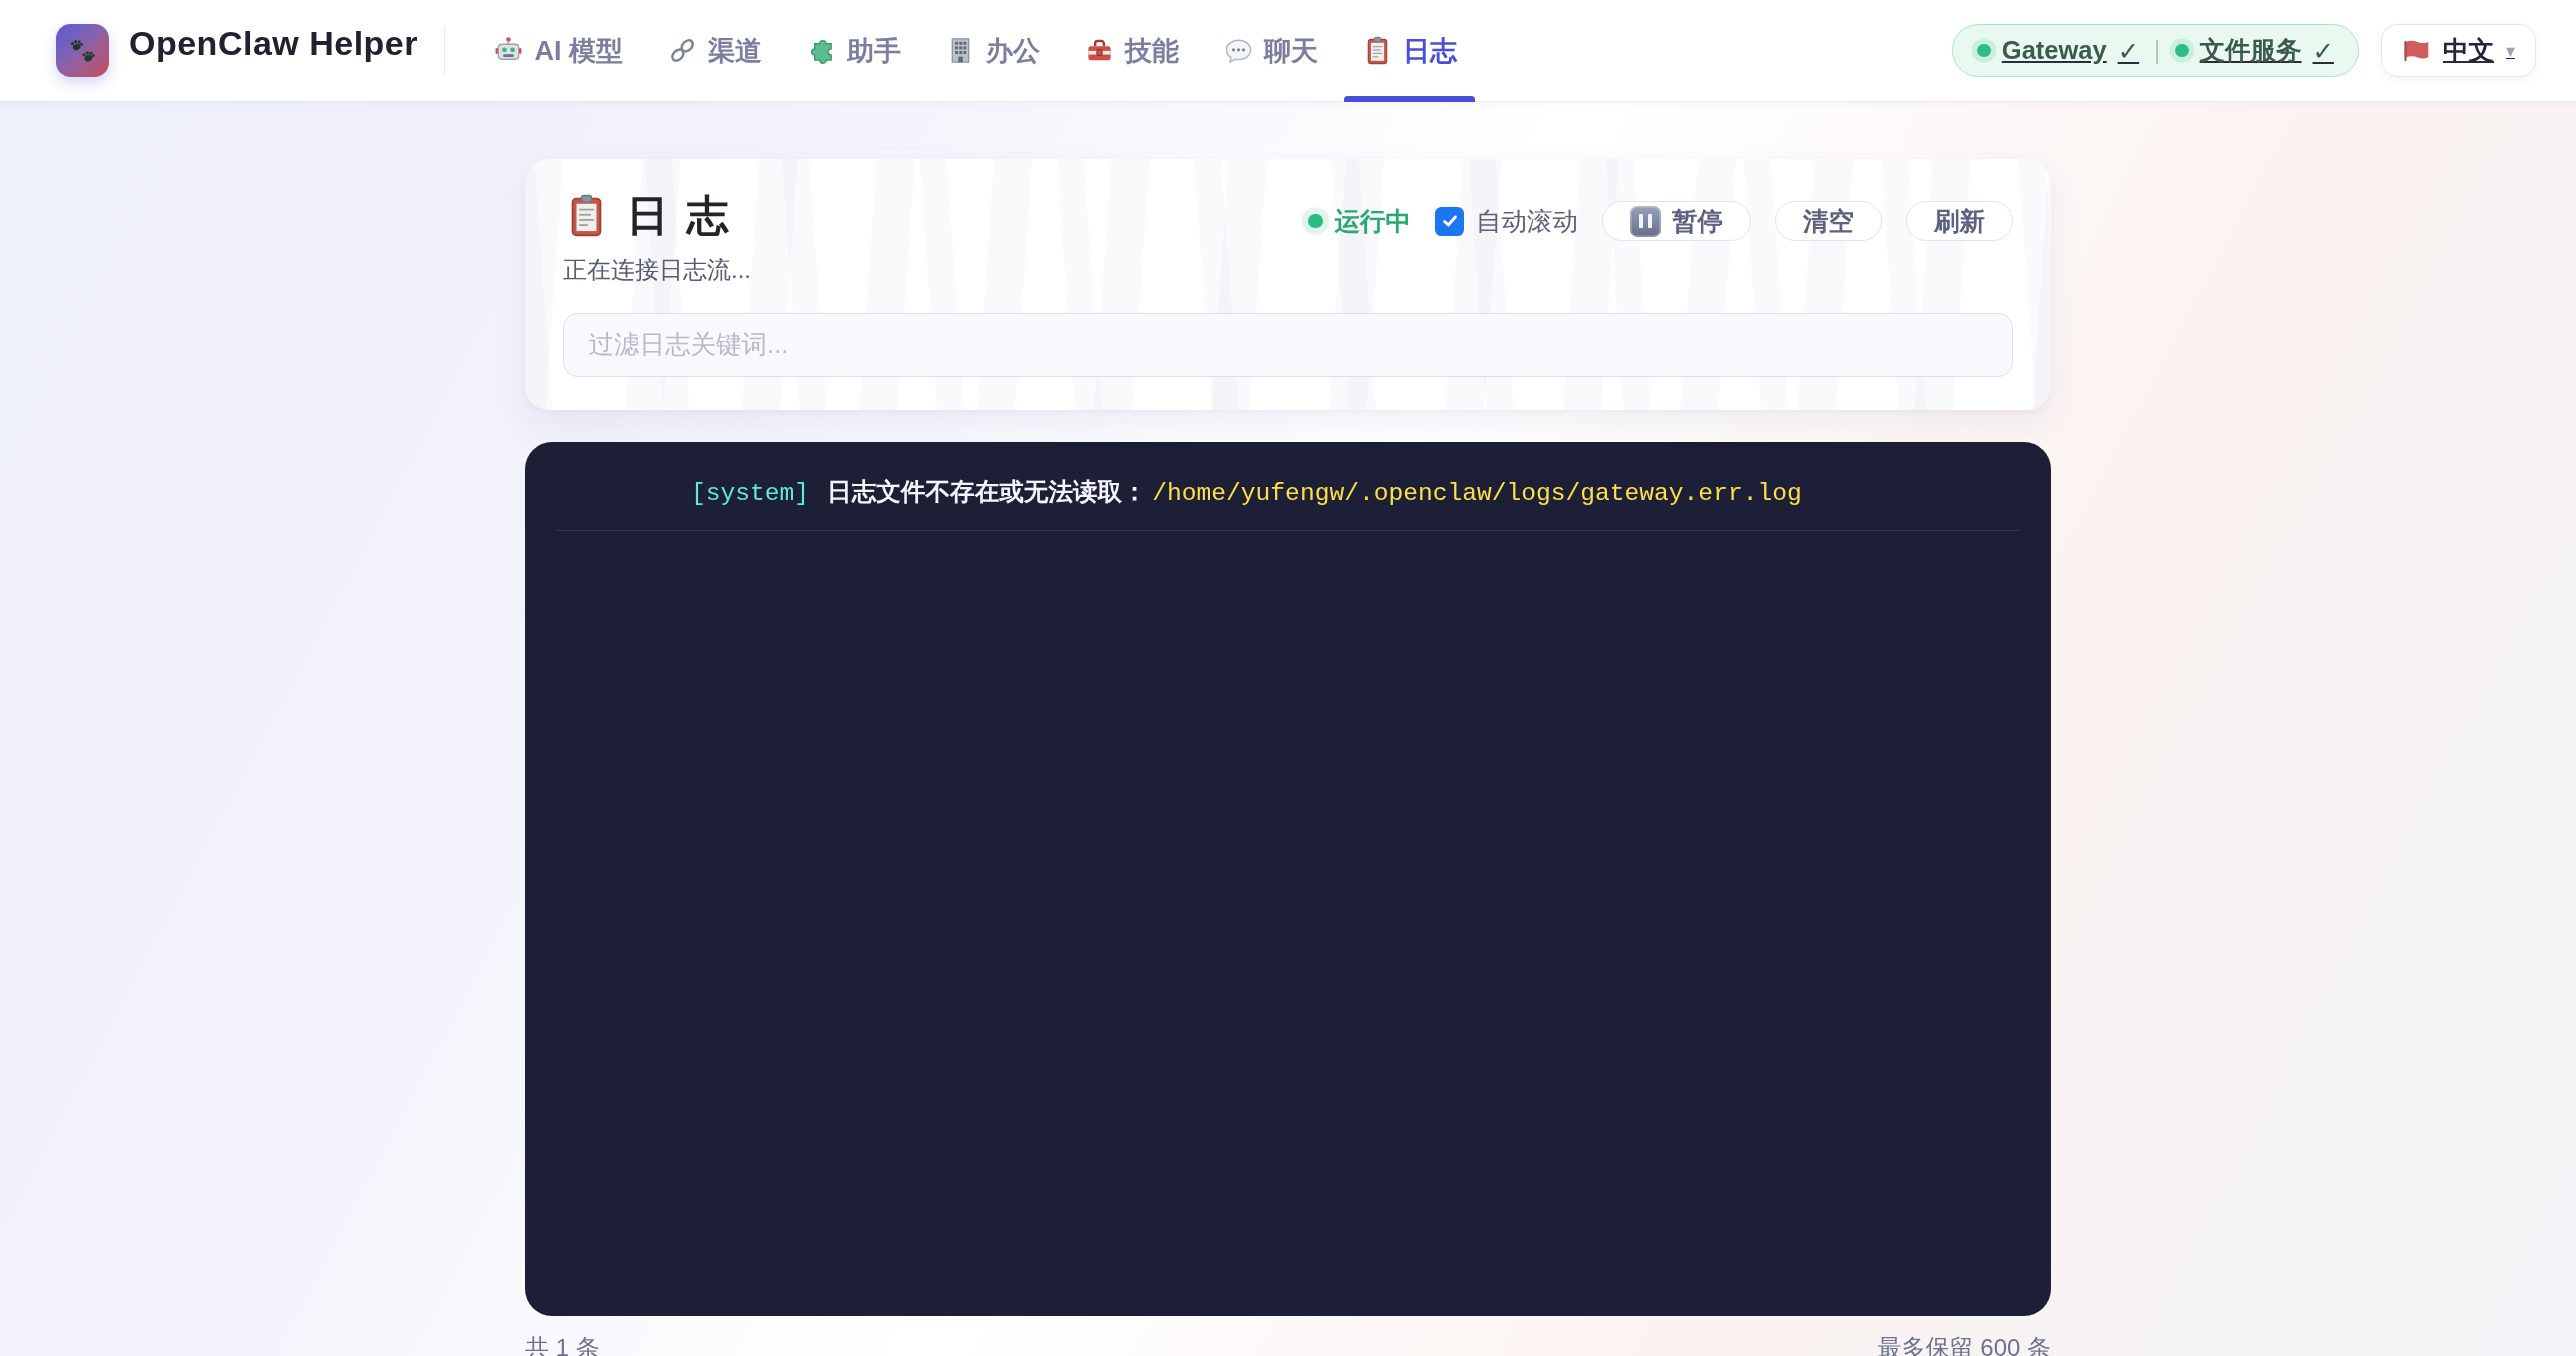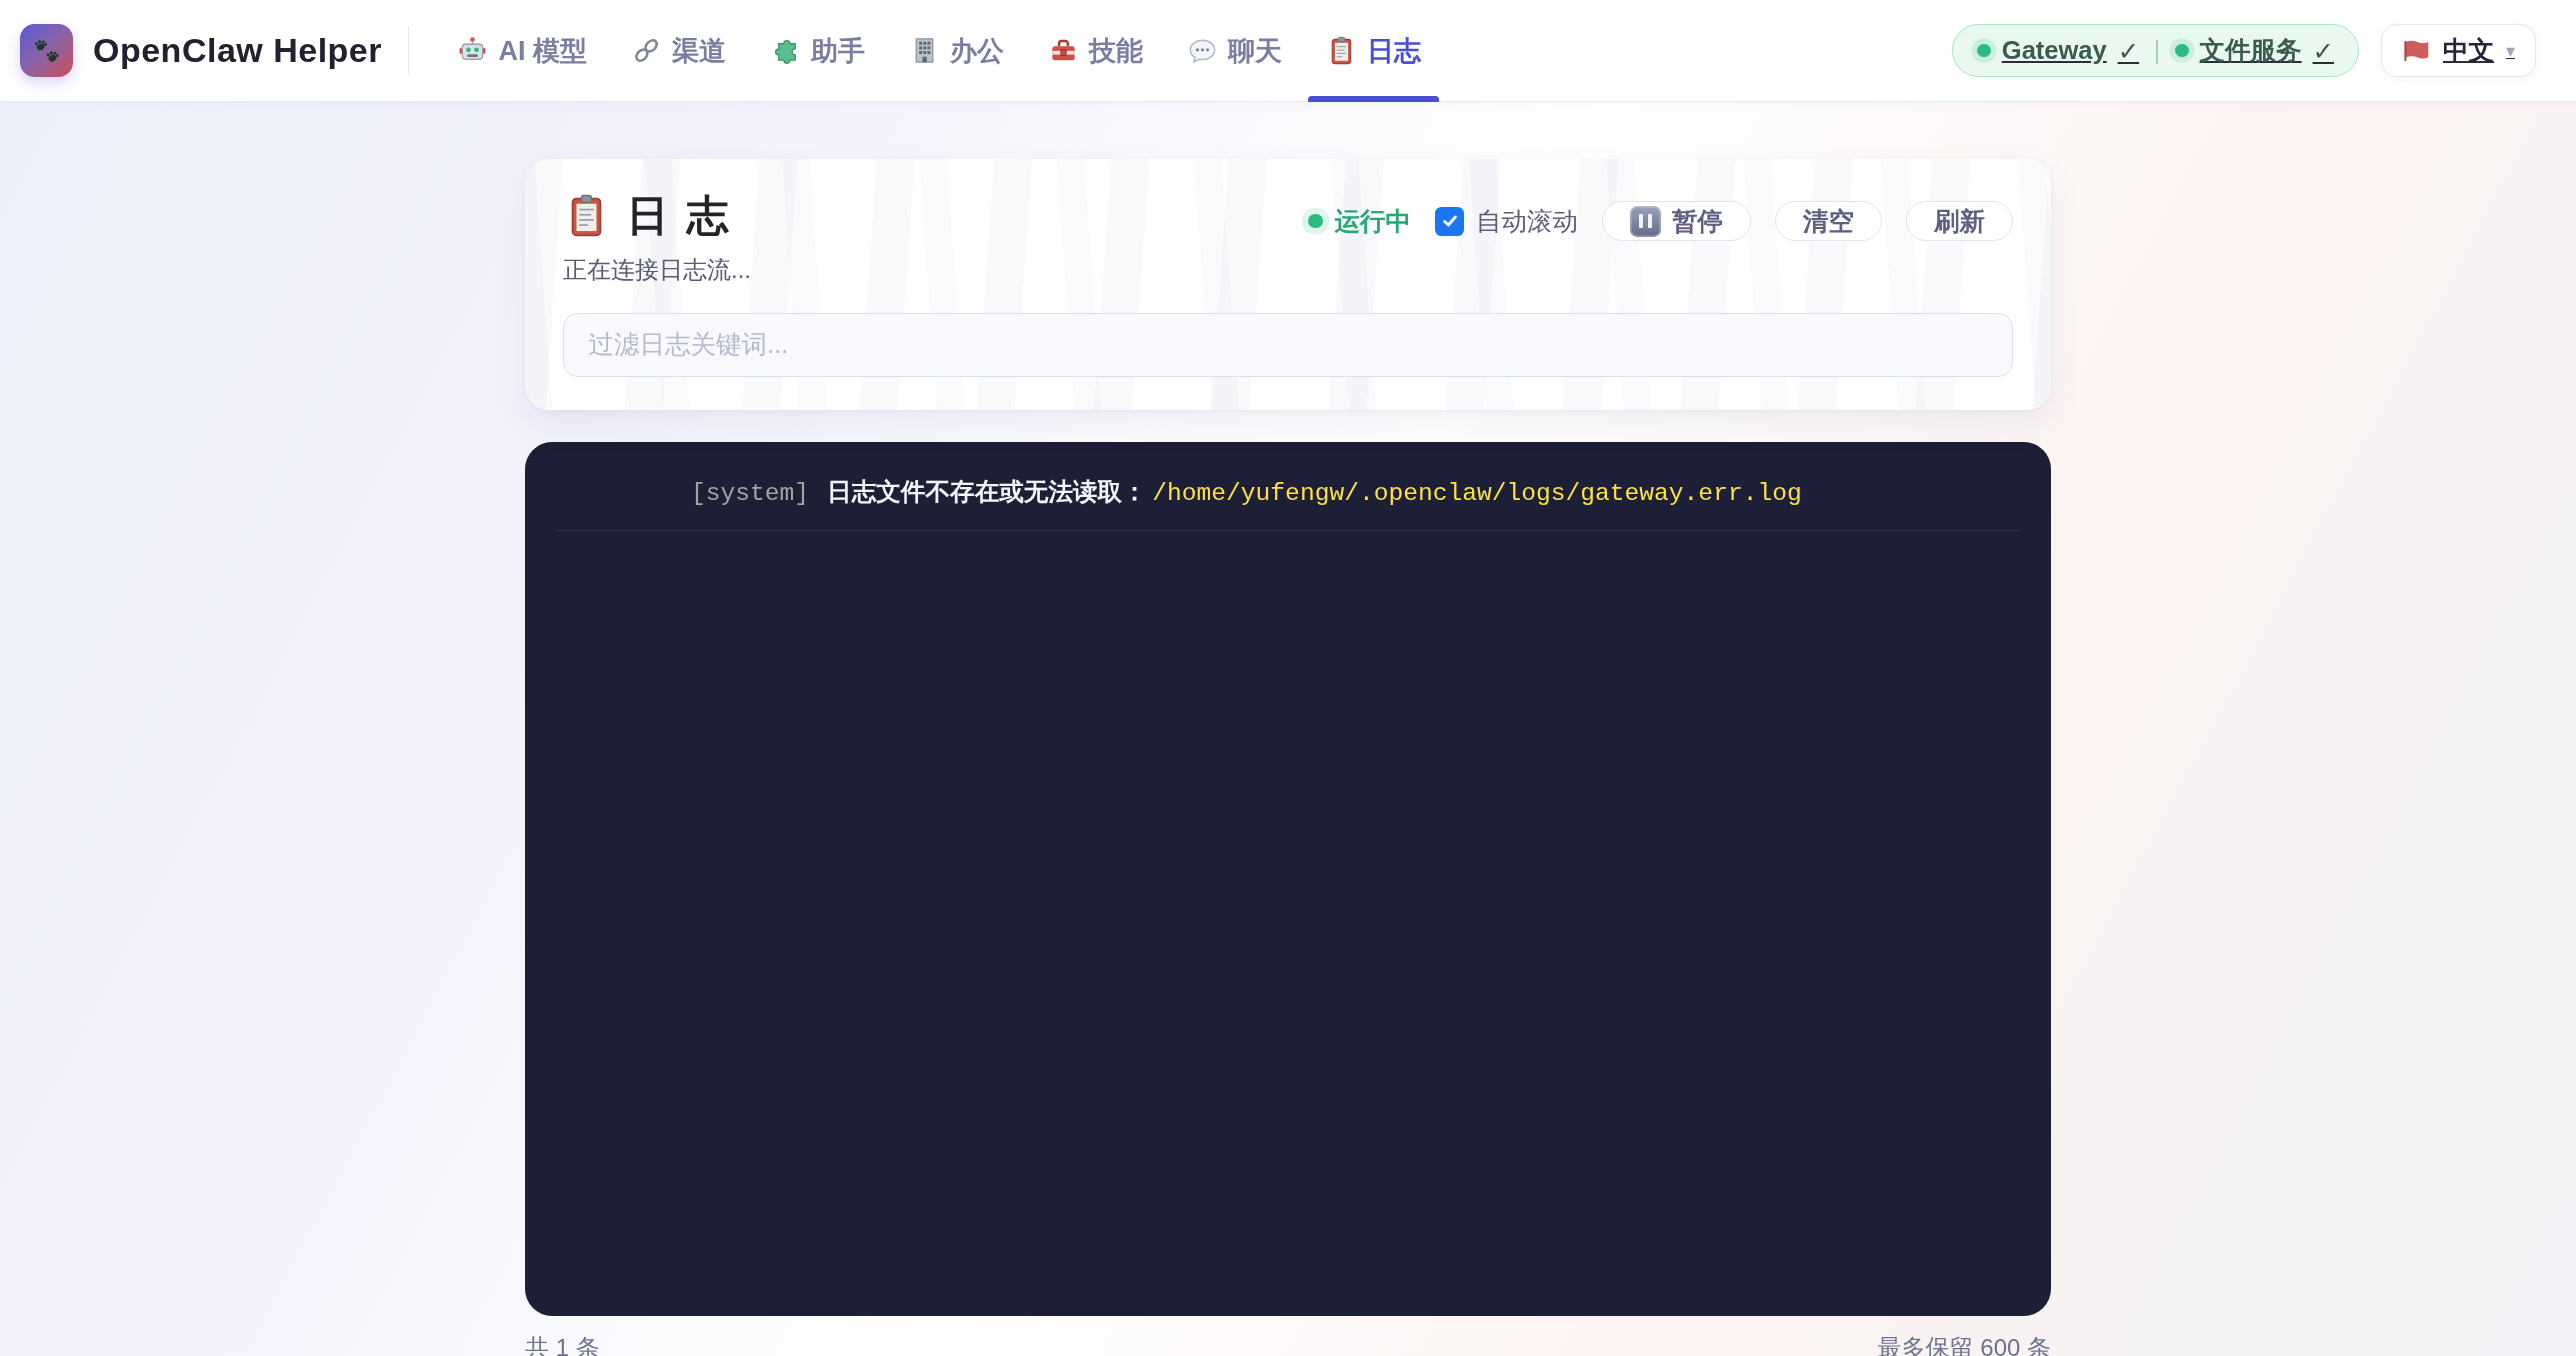--- a/index.html
+++ b/index.html
@@ -10,21 +10,21 @@
       linear-gradient(118deg, #edeffa 0%, #f1f2fb 24%, #ffffff 50%, #fbf3f1 72%, #f2f3f7 100%);
     color:#2a2c3c;
   }
 
   
   .navbar {
     height:102px; background:#ffffff; display:flex; align-items:center;
     padding:0 40px 0 20px; border-bottom:0.9px solid #e9eaf3;
     box-shadow:0 1.8px 9px rgba(100,100,150,0.05); position:relative; z-index:5;
   }
-  .brand { display:flex; align-items:center; }
+  .brand { display:flex; align-items:flex-start;margin-left:36px; }
   .brand-logo {
     width:53px; height:53px; border-radius:14.6px; flex:0 0 auto;
     background:linear-gradient(135deg,#575bd8 0%, #8a62a8 48%, #c94f56 100%);
     box-shadow:0 5.5px 12.8px rgba(87,91,216,0.25);
     display:flex; align-items:center; justify-content:center;
   }
   .brand-name { font-size:34px; font-weight:800; color:#20222f; margin-left:20px; letter-spacing:0.5px; }
   .nav-divider { width:0.9px; height:49px; background:#e7e7f0; margin:0 27px 0 25.5px; }
 
   .nav { display:flex; height:102px; align-items:stretch; }
@@ -114,21 +114,21 @@
   
   .log-panel {
     margin-top:32px; height:874px; background:#1d1f36; border-radius:27px;
     padding:25.5px 31px; overflow:hidden;
     font-family:"Liberation Mono","DejaVu Sans Mono",monospace;
   }
   .log-line {
     font-size:24.6px; line-height:1.3; padding:11px 0 20px 135px;
     border-bottom:0.9px solid #32354f; color:#dbdfec; white-space:nowrap;
   }
-  .log-tag { color:#a3a3a3;text-align:right; }
+  .log-tag { color:#5eead4;text-align:right; }
   .log-msg { color:#f4f5fa; font-weight:700; margin-left:18px; }
   .log-path { color:#fde047; margin-left:5.5px; }
 
   .log-footer {
     display:flex; justify-content:space-between; margin-top:16.4px;
     font-size:24px; color:#6e7290;
   }
 
   svg { display:block; }
 </style>

